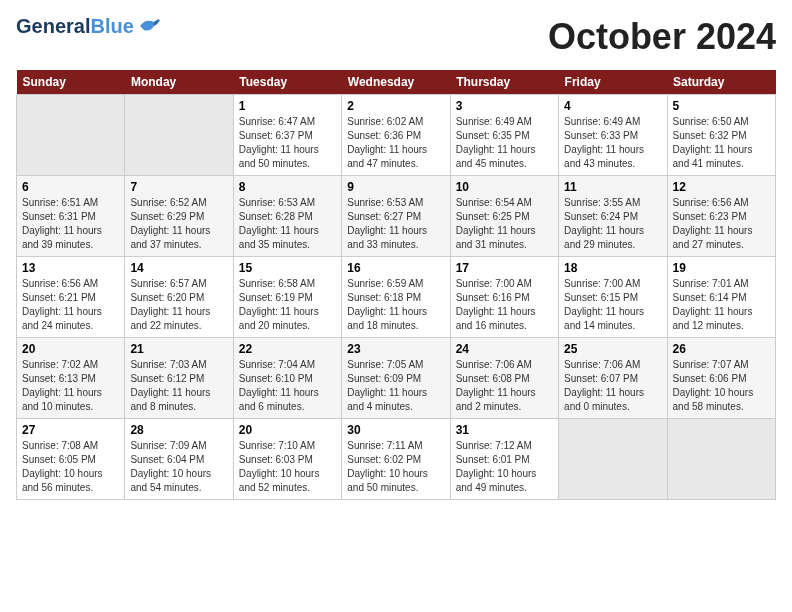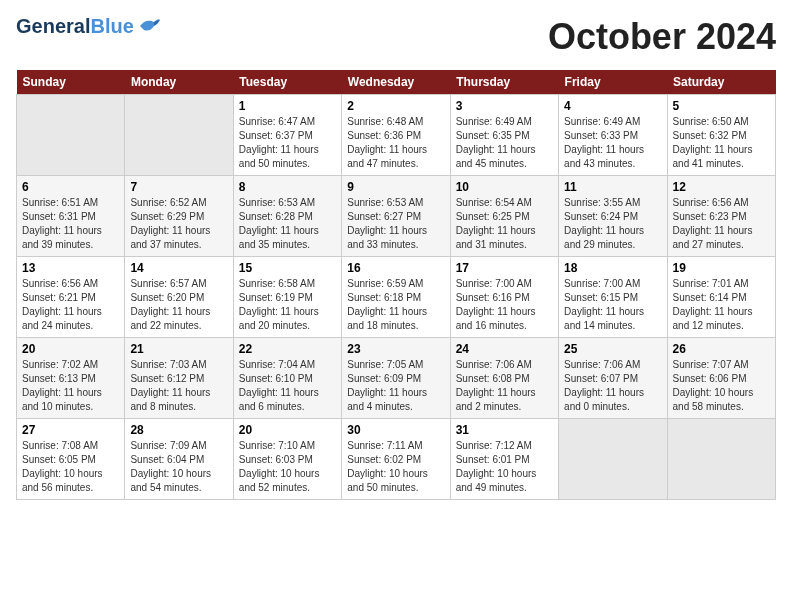--- a/index.html
+++ b/index.html
@@ -113,21 +113,21 @@
         <span class="day-num">1</span>
         <div class="day-info">
           <span>Sunrise: 6:47 AM</span><br>
           <span>Sunset: 6:37 PM</span><br>
           <span>Daylight: 11 hours and 50 minutes.</span>
         </div>
       </td>
         <td>
         <span class="day-num">2</span>
         <div class="day-info">
-          <span>Sunrise: 6:48 AM</span><br>
+          <span>Sunrise: 6:02 AM</span><br>
           <span>Sunset: 6:36 PM</span><br>
           <span>Daylight: 11 hours and 47 minutes.</span>
         </div>
       </td>
         <td>
         <span class="day-num">3</span>
         <div class="day-info">
           <span>Sunrise: 6:49 AM</span><br>
           <span>Sunset: 6:35 PM</span><br>
           <span>Daylight: 11 hours and 45 minutes.</span>

